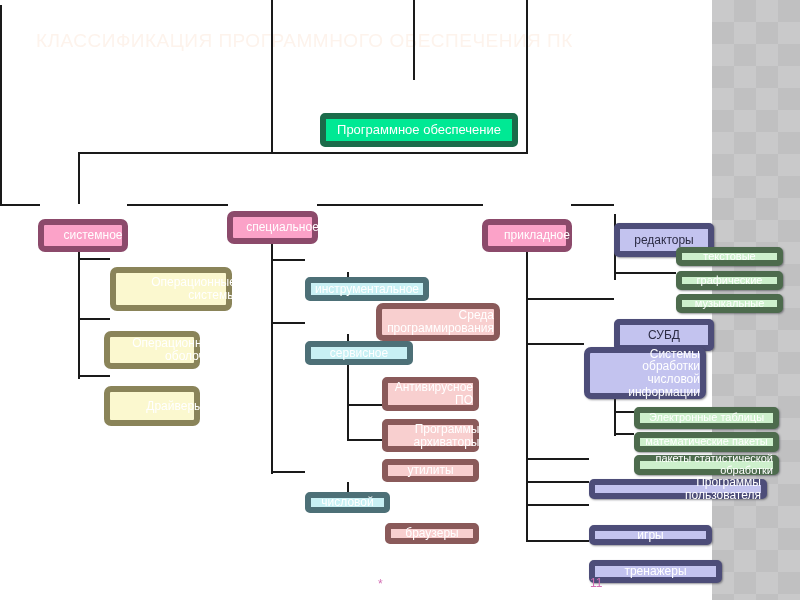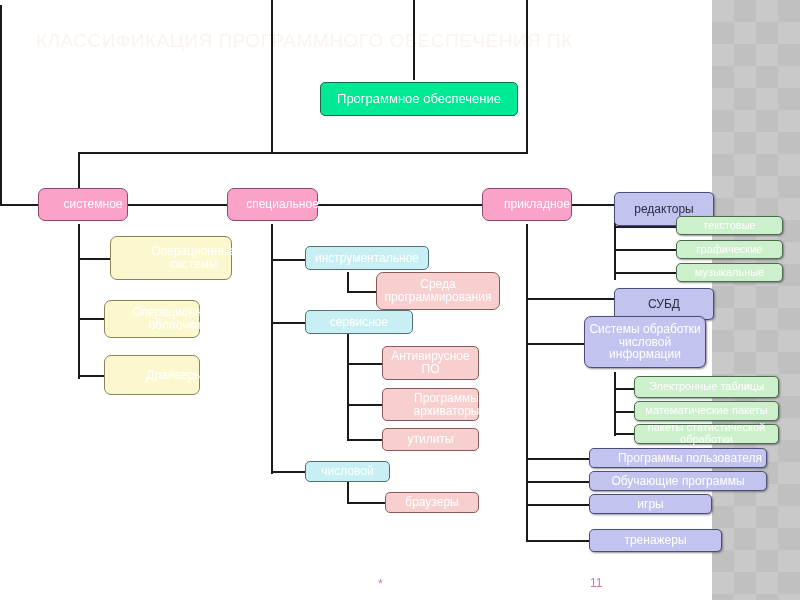--- a/index.html
+++ b/index.html
@@ -30,24 +30,25 @@
   }
 
   
   .ln{position:absolute;background:#1a1a1a;}
   .lnv{width:2px;}
   .lnh{height:2px;}
 
   
   .node{
     position:absolute;box-sizing:border-box;
-    border:1px solid #0f172a;
+    border:6px solid #0f172a;
     display:flex;align-items:center;justify-content:center;
-    text-align:center;line-height:1.05;
+    text-align:right;line-height:1.05;
     font-family:"Liberation Sans","DejaVu Sans",sans-serif;
+    margin-top:31px;
   }
   .rounded{border-radius:7px;}
   .rounded-sm{border-radius:5px;}
   .shadowy{box-shadow:1px 1px 2px rgba(60,60,70,.55);}
 
   
   .c-green{background:#00e994;border-color:#1b6b4a;color:#ffffff;}
   .c-pink{background:#fba2c8;border-color:#8c4a6b;color:#ffffff;padding-left:20px;}
   .c-lav{background:#c3c3ef;border-color:#4d4d79;color:#ffffff;}
   .c-lav-dark{background:#c3c3ef;border-color:#4d4d79;color:#2b2b44;}
@@ -121,21 +122,21 @@
   <div class="ln lnh" style="left:614px;top:272px;width:62px;"></div>
 
   <div class="ln lnv" style="left:614px;top:372px;height:64px;"></div>
   <div class="ln lnh" style="left:614px;top:388px;width:20px;"></div>
   <div class="ln lnh" style="left:614px;top:411px;width:20px;"></div>
   <div class="ln lnh" style="left:614px;top:433px;width:20px;"></div>
 
   <div class="node rounded-sm c-green" style="left:320px;top:82px;width:198px;height:34px;font-size:13px;">Программное обеспечение</div>
 
   <div class="node rounded c-pink" style="left:38px;top:188px;width:90px;height:33px;font-size:12px;">системное</div>
-  <div class="node rounded c-pink" style="left:227px;top:188px;width:91px;height:33px;font-size:12px;">специальное</div>
+  <div class="node rounded c-pink" style="left:227px;top:180px;width:91px;height:33px;font-size:12px;">специальное</div>
   <div class="node rounded c-pink" style="left:482px;top:188px;width:90px;height:33px;font-size:12px;">прикладное</div>
 
   <div class="node rounded c-cream overflowtext" style="left:110px;top:236px;width:122px;height:44px;font-size:12px;">Операционные системы</div>
   <div class="node rounded c-cream overflowtext" style="left:104px;top:300px;width:96px;height:38px;font-size:12px;">Операционные оболочки</div>
   <div class="node rounded c-cream" style="left:104px;top:355px;width:96px;height:40px;font-size:12px;">Драйверы</div>
 
   <div class="node rounded-sm c-cyan" style="left:305px;top:246px;width:124px;height:24px;font-size:12px;">инструментальное</div>
   <div class="node rounded c-salmon overflowtext" style="left:376px;top:272px;width:124px;height:38px;font-size:12px;">Среда программирования</div>
 
   <div class="node rounded-sm c-cyan" style="left:305px;top:310px;width:108px;height:24px;font-size:12px;">сервисное</div>
@@ -153,20 +154,19 @@
 
   <div class="node rounded-sm c-lav-dark shadowy" style="left:614px;top:288px;width:100px;height:32px;font-size:12px;">СУБД</div>
 
   <div class="node rounded c-lav shadowy overflowtext" style="left:584px;top:316px;width:122px;height:52px;font-size:12px;">Системы обработки числовой информации</div>
 
   <div class="node rounded-sm c-ltgreen shadowy overflowtext" style="left:634px;top:376px;width:145px;height:22px;font-size:11px;">Электронные таблицы</div>
   <div class="node rounded-sm c-ltgreen shadowy overflowtext" style="left:634px;top:401px;width:145px;height:20px;font-size:11px;">математические пакеты</div>
   <div class="node rounded-sm c-ltgreen shadowy overflowtext" style="left:634px;top:424px;width:145px;height:20px;font-size:11px;">пакеты статистической обработки</div>
 
   <div class="node rounded-sm c-lav shadowy" style="left:589px;top:448px;width:178px;height:20px;font-size:12px;padding-left:24px;">Программы пользователя</div>
-  <div class="node rounded-sm c-lav shadowy" style="left:589px;top:471px;width:178px;height:20px;font-size:12px;">Обучающие программы</div>
   <div class="node rounded-sm c-lav shadowy" style="left:589px;top:494px;width:123px;height:20px;font-size:12px;">игры</div>
   <div class="node rounded-sm c-lav shadowy" style="left:589px;top:529px;width:133px;height:23px;font-size:12px;">тренажеры</div>
 
   <div class="footer-mark" style="left:378px;top:577px;">*</div>
   <div class="footer-mark" style="left:590px;top:576px;">11</div>
 
 </div>
 
 </body></html>

